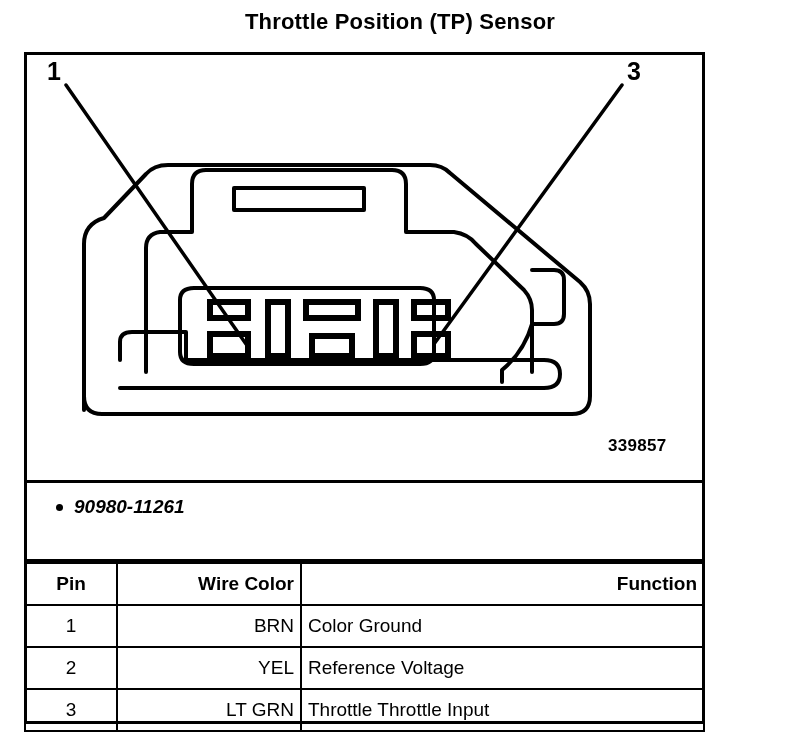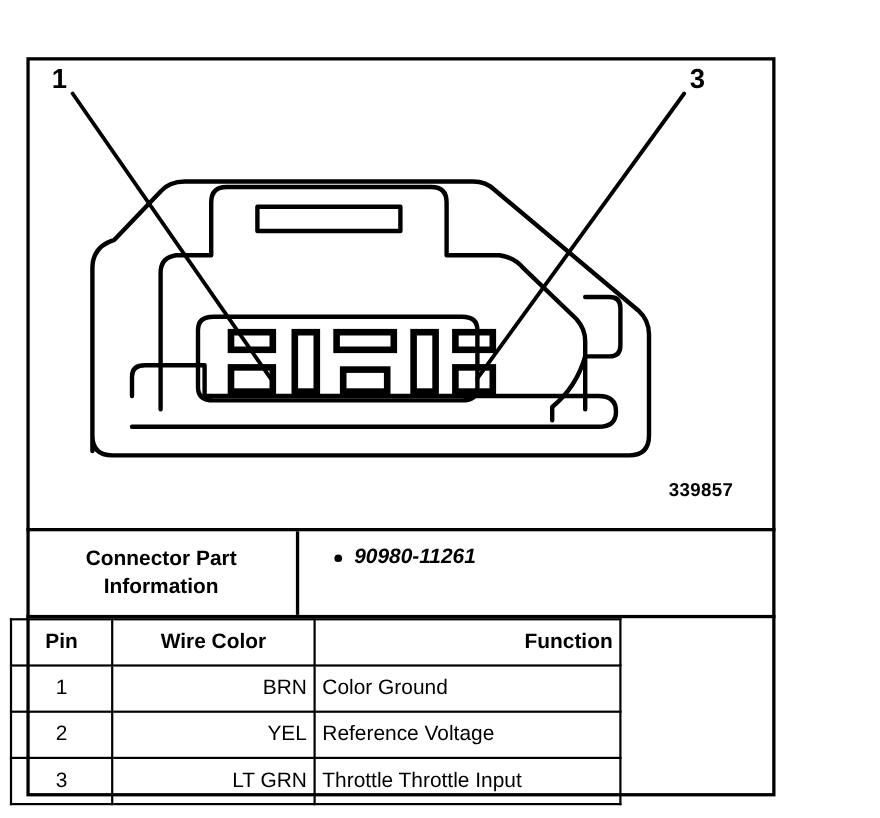--- a/index.html
+++ b/index.html
@@ -115,49 +115,50 @@
     top: 12px;
     width: 7px;
     height: 7px;
     background: #000;
     border-radius: 50%;
   }
 
   
   .pin-table {
     position: absolute;
-    left: 9px;
+    left: 24px;
     top: 562px;
-    width: 556px;
+    width: 681px;
     border-collapse: collapse;
     table-layout: fixed;
   }
   .pin-table td, .pin-table th {
     border: 2px solid #000;
     height: 40px;
     padding: 0 6px;
     font-size: 19px;
     font-weight: normal;
     vertical-align: middle;
   }
   .pin-table thead th {
     font-weight: bold;
   }
   .col-pin { width: 78px; text-align: center; }
-  .col-wire { width: 170px; text-align: center; }
+  .col-wire { width: 170px; text-align: right; }
   .col-func { text-align: left; padding-left: 20px; }
   .pin-table thead .col-func { text-align: right; padding-left: 6px; }
   .pin-table tbody tr td:first-child { text-align: center; }
   .pin-table tbody tr td:nth-child(2) { text-align: right; }
 </style>
 </head>
 <body>
 
 <div id="page">
 
+  <div class="title">Throttle Position (TP) Sensor</div>
 
   <div class="frame"></div>
 
   <div class="illustration">
     <svg width="681" height="428" viewBox="0 0 681 428" xmlns="http://www.w3.org/2000/svg">
       <g fill="none" stroke="#000" stroke-width="4" stroke-linejoin="round" stroke-linecap="round">
 
         <path d="M 60 358
                  L 60 192
                  Q 60 172 80 166
@@ -239,24 +240,20 @@
       </g>
 
       <text x="30" y="28" font-family="Liberation Sans, sans-serif" font-size="25" font-weight="bold" text-anchor="middle" fill="#000">1</text>
       <text x="610" y="28" font-family="Liberation Sans, sans-serif" font-size="25" font-weight="bold" text-anchor="middle" fill="#000">3</text>
     </svg>
   </div>
 
   <div class="fig-number">339857</div>
 
   <div class="cpi-row">
-    <div class="cpi-label">
-      <span>Connector Part</span>
-      <span>Information</span>
-    </div>
     <div class="cpi-values">
       <div class="cpi-item">90980-11261</div>
     </div>
   </div>
 
   <table class="pin-table">
     <thead>
       <tr>
         <th class="col-pin">Pin</th>
         <th class="col-wire">Wire Color</th>

